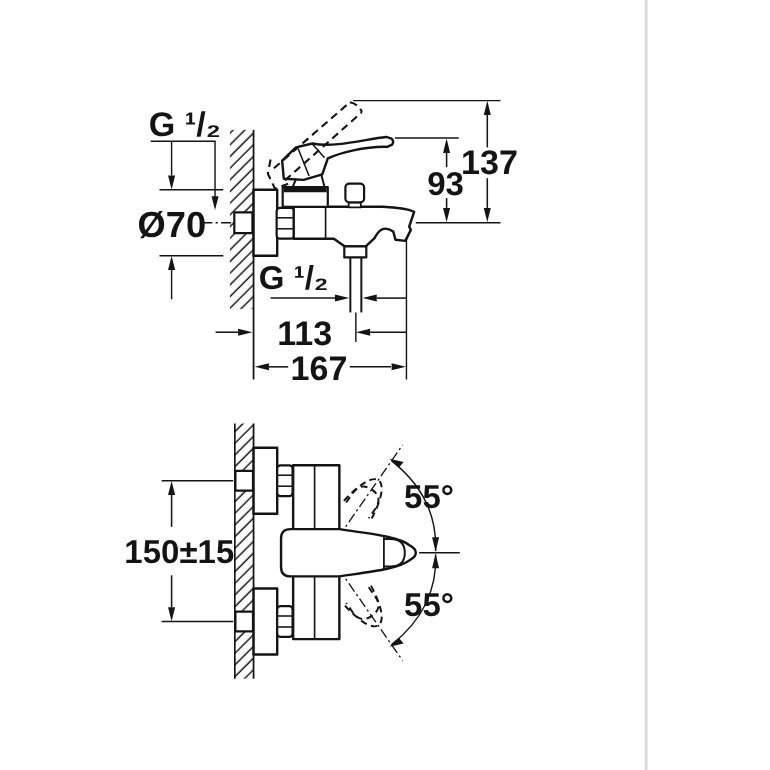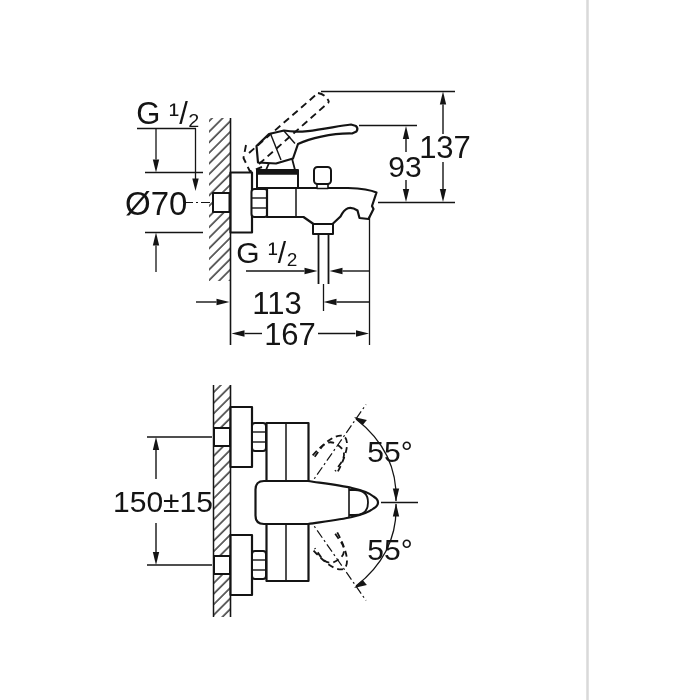--- a/index.html
+++ b/index.html
@@ -1,17 +1,17 @@
 <!DOCTYPE html>
 <html><head>
 <meta charset="utf-8">
 <style>
   html,body{margin:0;padding:0;background:#ffffff;}
   .page{position:relative;width:700px;height:700px;background:#ffffff;overflow:hidden;
-        font-family:"Liberation Sans", sans-serif;}
+        font-family:"Liberation Sans", sans-serif;font-weight:bold;}
   svg{display:block;}
   text{fill:#141414;}
   .dim-text{font-family:"Liberation Sans", sans-serif;}
 </style>
 </head>
 <body>
 
 <div class="page">
 <svg width="700" height="700" viewBox="0 0 700 700">
   <defs>

